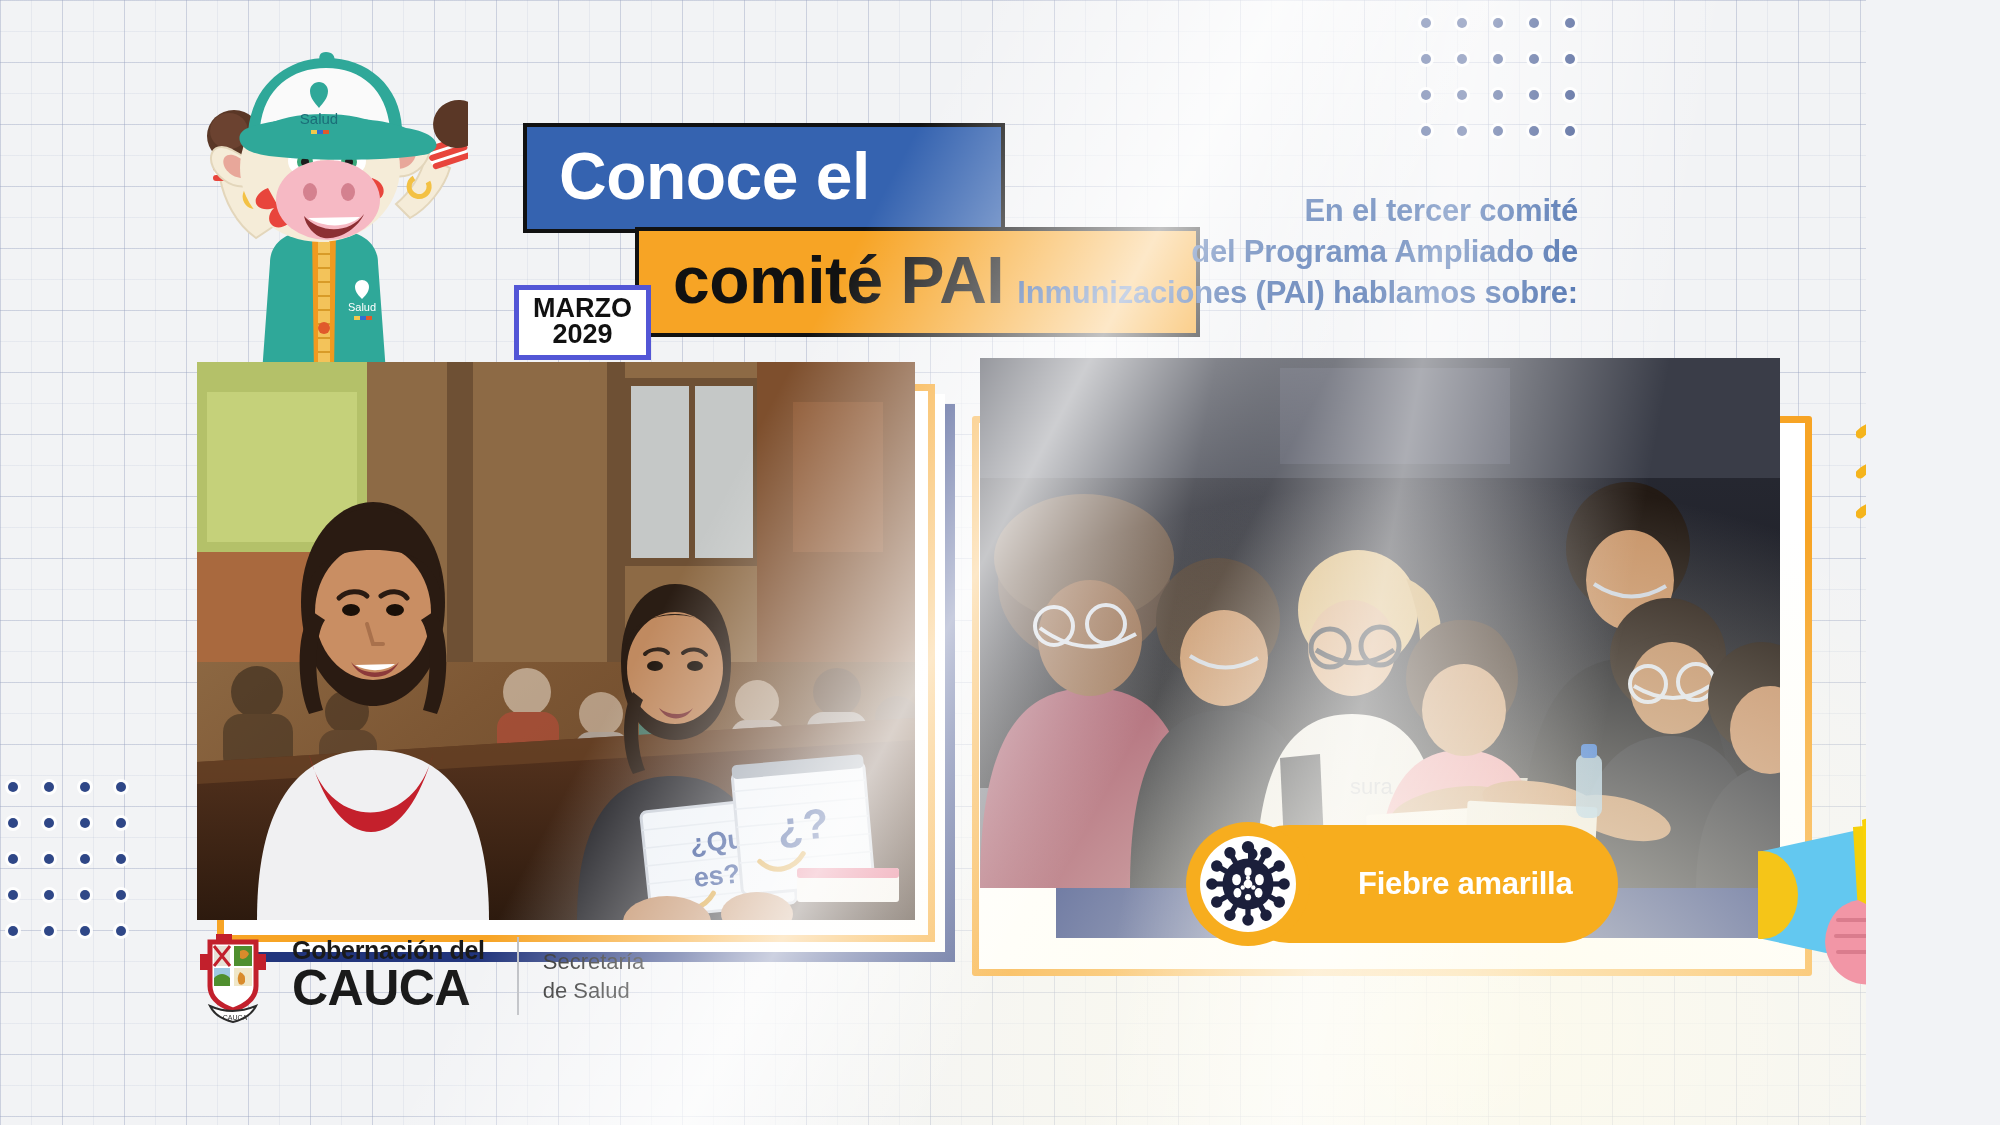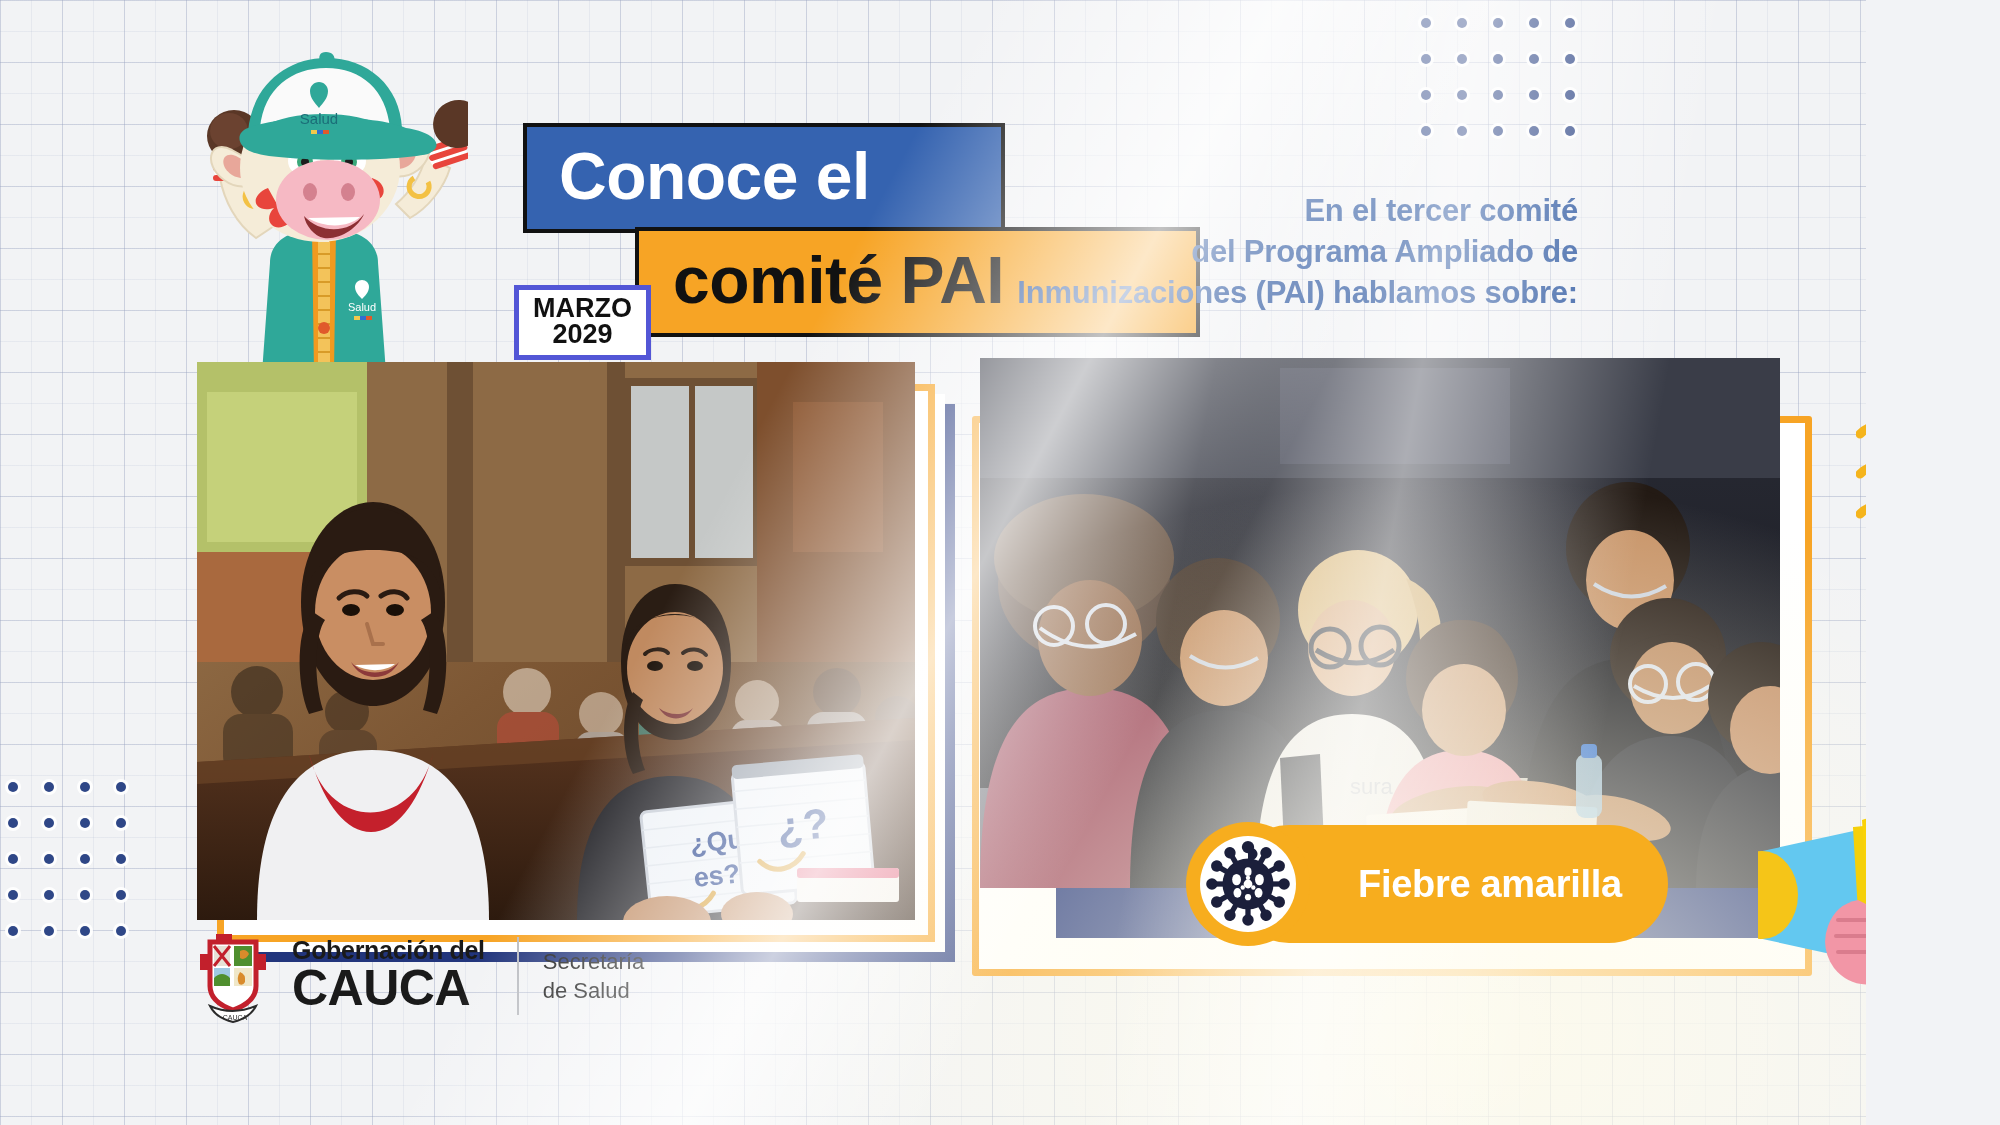--- a/index.html
+++ b/index.html
@@ -105,21 +105,21 @@
   
   #badge {
     position:absolute; left:1186px; top:822px; height:124px;
     display:flex; align-items:center; z-index:9;
   }
   #badge-pill {
     background:#f7ad1e; border-radius:62px; height:118px;
     display:flex; align-items:center; padding:0 46px 0 128px; margin-left:-80px;
   }
   #badge-pill p {
-    color:#fff; font-weight:700; font-size:38px; line-height:1.12; letter-spacing:-.3px;
+    color:#fff; font-weight:700; font-size:31px; line-height:1.12; letter-spacing:-.3px;
   }
   #virus-ring {
     position:relative; z-index:3; width:124px; height:124px; border-radius:50%;
     background:#f7ad1e; display:flex; align-items:center; justify-content:center;
     flex:0 0 auto;
   }
   #virus-disc { width:96px; height:96px; border-radius:50%; background:#fff; display:flex; align-items:center; justify-content:center; }
 
   
   #megaphone { position:absolute; left:1758px; top:812px; width:250px; height:215px; z-index:8; }

